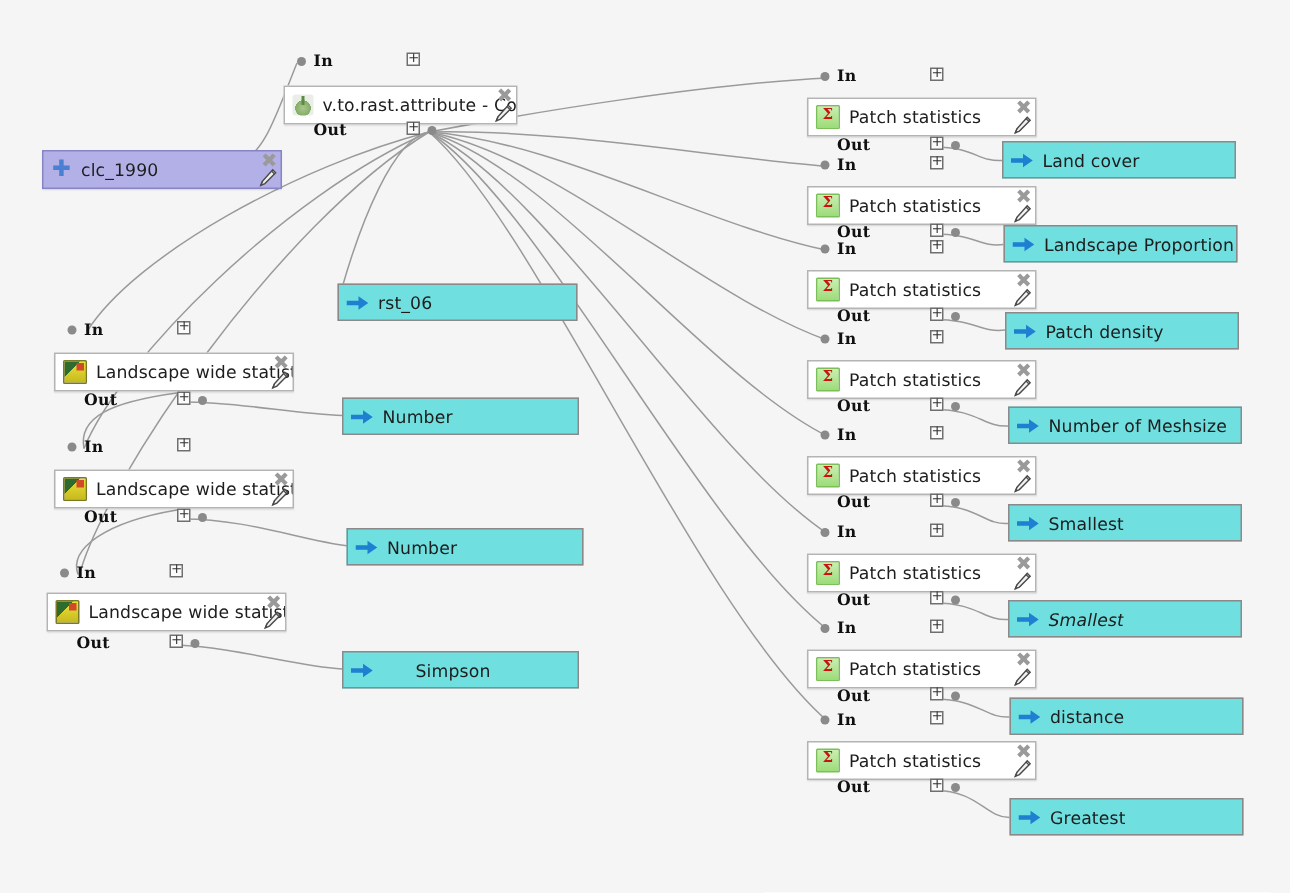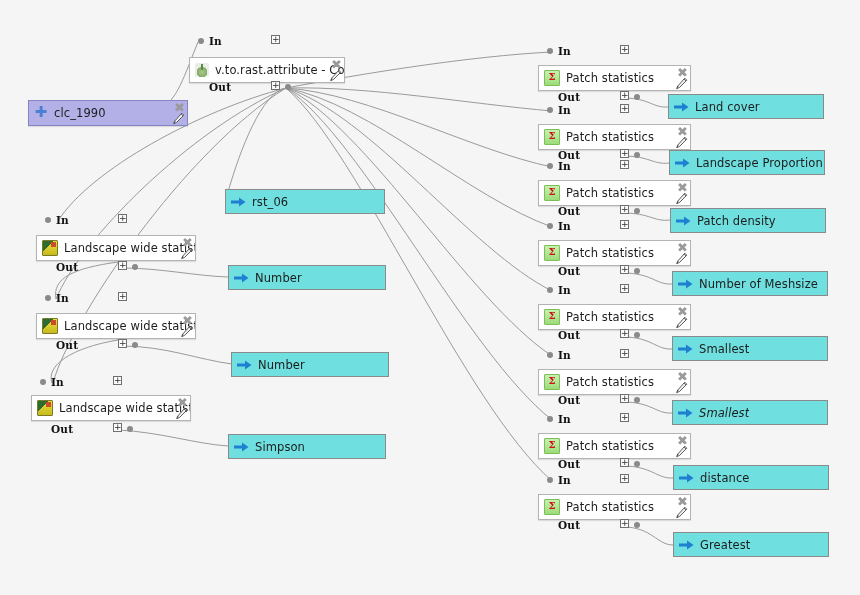--- a/index.html
+++ b/index.html
@@ -456,21 +456,21 @@
         <span class="label">Number</span>
       </div>
       <div class="node data" style="left: 231px; top: 352px; width: 158px;">
         <span class="ico-arrow">
           <svg width="15" height="12" viewBox="0 0 15 12">
             <path d="M0 4.5 H8 V1.5 L14.5 6 L8 10.5 V7.5 H0 Z" fill="#1f7fd0"></path>
           </svg>
         </span>
         <span class="label">Number</span>
       </div>
-      <div class="node data" style="left: 228px; top: 434px; width: 158px;">
+      <div class="node data" style="left: 228px; top: 434px; width: 158px; gap: 22px;">
         <span class="ico-arrow">
           <svg width="15" height="12" viewBox="0 0 15 12">
             <path d="M0 4.5 H8 V1.5 L14.5 6 L8 10.5 V7.5 H0 Z" fill="#1f7fd0"></path>
           </svg>
         </span>
         <span class="label">Simpson</span>
       </div>
       <div class="node data" style="left: 668px; top: 94px; width: 156px;">
         <span class="ico-arrow">
           <svg width="15" height="12" viewBox="0 0 15 12">

